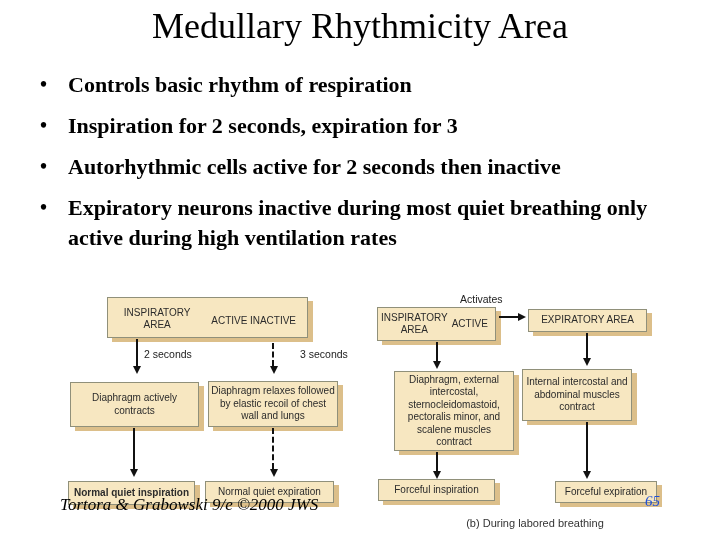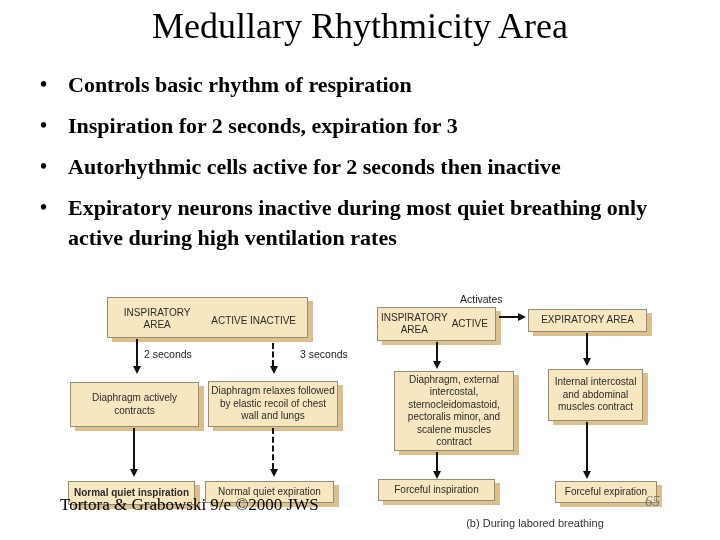--- a/index.html
+++ b/index.html
@@ -28,23 +28,23 @@
                  border-top:8px solid #111;}
   .varrow.dashed{width:0;background:none;border-left:2px dashed #111;}
   .varrow.dashed::after{left:-4px;}
   .harrow{position:absolute;height:2px;background:#111;}
   .harrow::after{content:"";position:absolute;right:-8px;top:-3px;width:0;height:0;
                  border-top:4px solid transparent;border-bottom:4px solid transparent;
                  border-left:8px solid #111;}
   .lbl{position:absolute;font-size:10.5px;color:#222;white-space:nowrap;}
   .caption{position:absolute;font-size:11px;color:#333;text-align:center;}
   .credit{position:absolute;left:60px;top:495px;font-family:"Liberation Serif",serif;
-          font-size:17px;color:#000;z-index:6;white-space:nowrap;}
+          font-style:italic;font-size:17px;color:#000;z-index:6;white-space:nowrap;}
   .pageno{position:absolute;left:645px;top:493px;font-family:"Liberation Serif",serif;
-          font-style:italic;font-size:15px;color:#737373;z-index:6;}
+          font-style:italic;font-size:15px;color:#1d4ed8;z-index:6;}
 </style>
 </head>
 <body>
 
 <div class="slide">
 
   <h1 class="title">Medullary Rhythmicity Area</h1>
 
   <ul class="bullets">
     <li>Controls basic rhythm of respiration</li>
@@ -85,21 +85,21 @@
   </div>
 
   <div class="harrow" style="left:499px;top:316px;width:19px;"></div>
 
   <div class="fbox" style="left:528px;top:309px;width:119px;height:23px;">EXPIRATORY AREA</div>
 
   <div class="varrow" style="left:436px;top:342px;height:19px;"></div>
   <div class="varrow" style="left:586px;top:333px;height:25px;"></div>
 
   <div class="fbox" style="left:394px;top:371px;width:120px;height:80px;">Diaphragm, external intercostal, sternocleidomastoid, pectoralis minor, and scalene muscles contract</div>
-  <div class="fbox" style="left:548px;top:369px;width:95px;height:52px;">Internal intercostal and abdominal muscles contract</div>
+  <div class="fbox" style="left:522px;top:369px;width:110px;height:52px;">Internal intercostal and abdominal muscles contract</div>
 
   <div class="varrow" style="left:436px;top:452px;height:19px;"></div>
   <div class="varrow" style="left:586px;top:422px;height:49px;"></div>
 
   <div class="fbox" style="left:378px;top:479px;width:117px;height:22px;">Forceful inspiration</div>
   <div class="fbox" style="left:533px;top:481px;width:102px;height:22px;margin-left:22px;">Forceful expiration</div>
 
   <div class="caption" style="left:430px;top:517px;width:210px;">(b) During labored breathing</div>
 
   <div class="credit">Tortora &amp; Grabowski 9/e ©2000 JWS</div>

